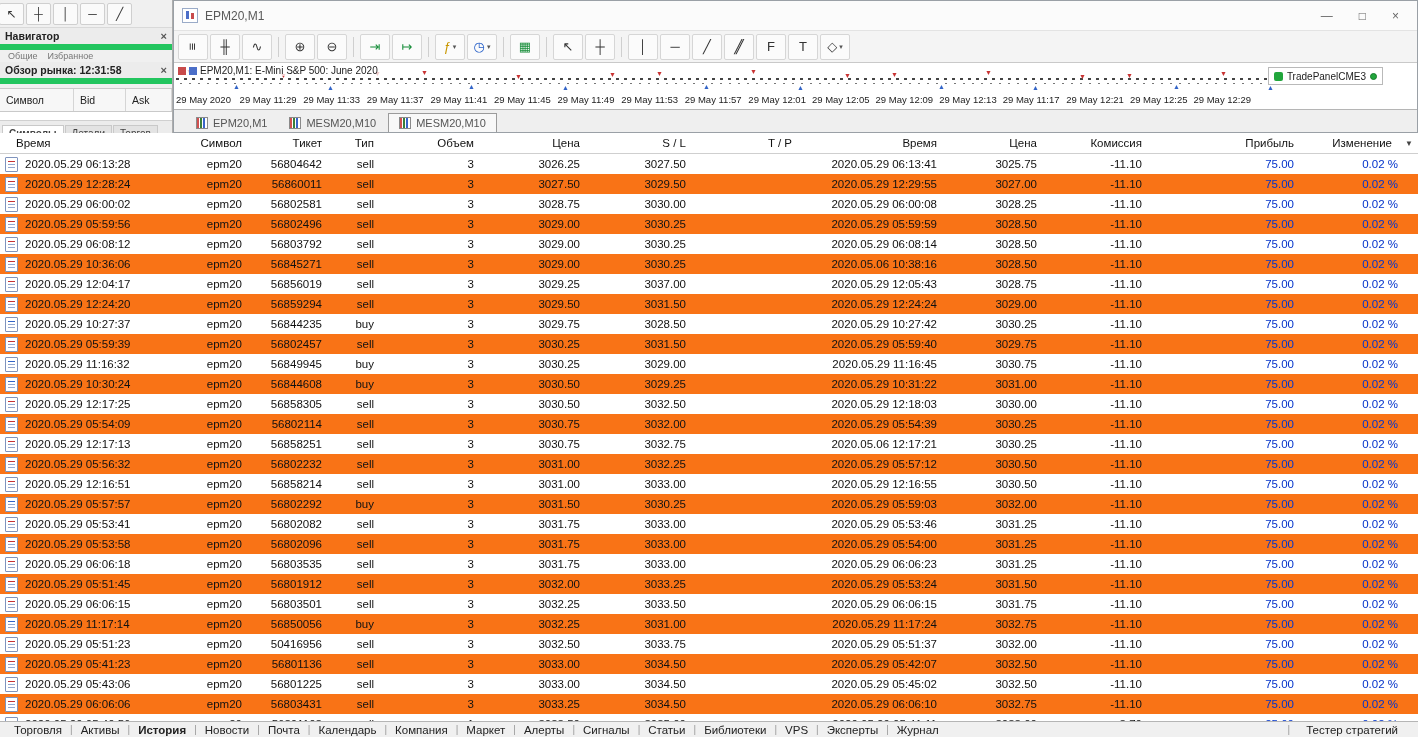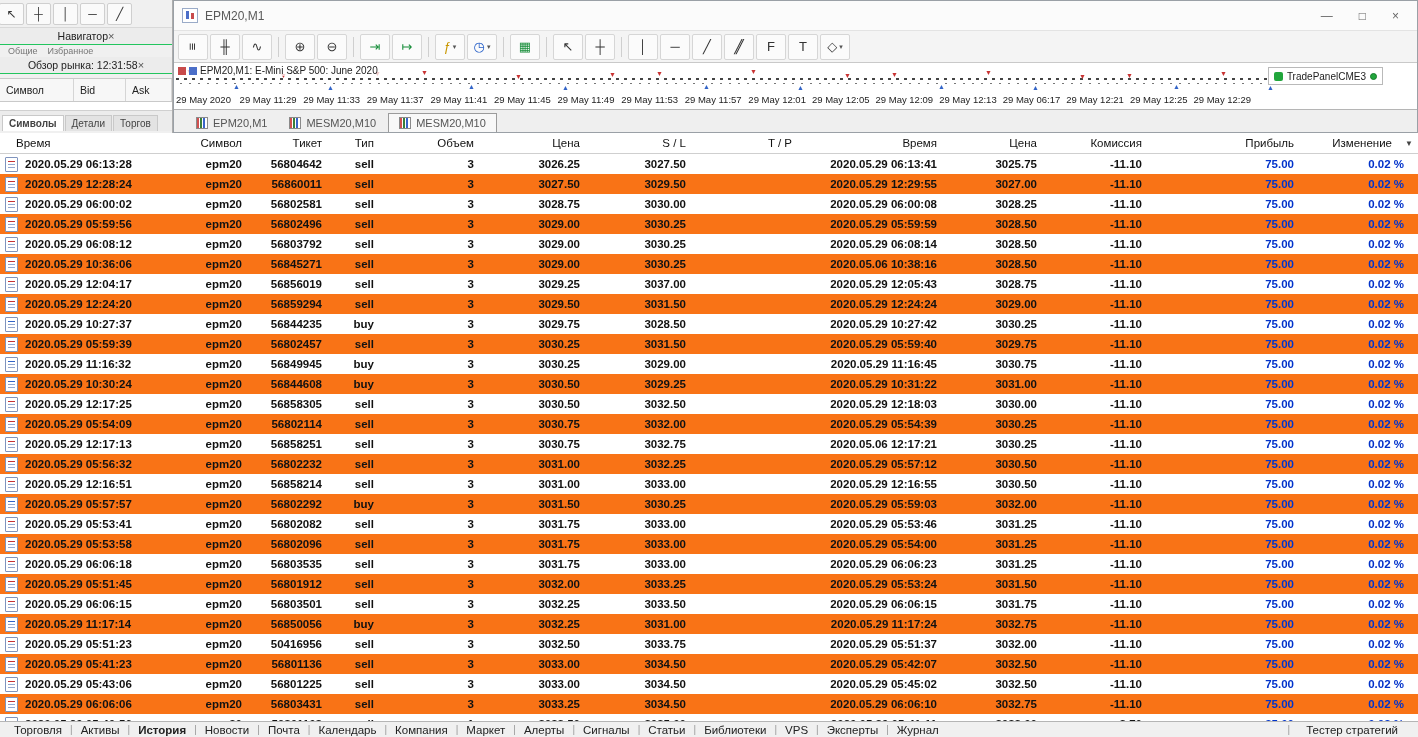--- a/index.html
+++ b/index.html
@@ -6,22 +6,22 @@
   #app{position:relative;width:1418px;height:737px;background:#fff;overflow:hidden;
        font-family:"Liberation Sans",sans-serif;color:#111;}
 
   
   #left-panel{position:absolute;left:0;top:0;width:173px;height:133px;background:#f0f0f0;
               border-right:1px solid #adadad;box-sizing:border-box;overflow:hidden;}
   .lp-toolbar{height:25px;display:flex;align-items:center;gap:2px;padding:1px 2px;
               border-bottom:1px solid #d9d9d9;margin-left:-3px;}
   .tool-btn{width:23px;height:20px;border:1px solid #cfcfcf;background:#fafafa;border-radius:2px;
             display:flex;align-items:center;justify-content:center;font-size:12px;color:#333;flex:0 0 auto;}
-  .panel-caption{height:16px;display:flex;align-items:center;justify-content:center;
-                 padding:0 5px;font-size:10.5px;color:#222;background:#ececec;border-bottom:1px solid #22c55e;}
+  .panel-caption{height:16px;display:flex;align-items:center;justify-content:space-between;
+                 padding:0 5px;font-size:10.5px;color:#222;background:#ececec;border-bottom:6px solid #22c55e;font-weight:bold;}
   .caption-close{color:#555;font-size:11px;line-height:11px;}
   .nav-tabs{height:12px;display:flex;gap:10px;padding:0 8px;font-size:9px;color:#777;align-items:center;}
   .mw-columns{height:24px;display:grid;grid-template-columns:74px 52px 1fr;background:#f7f7f7;
               border-top:1px solid #c9c9c9;border-bottom:1px solid #c9c9c9;font-size:10.5px;color:#222;
               align-items:stretch;margin-top:4px;box-sizing:border-box;}
   .mw-col{padding:0 6px;border-right:1px solid #d5d5d5;display:flex;align-items:center;}
   .mw-blank{height:8px;background:#fff;}
   .mw-tabs{height:20px;display:flex;align-items:flex-end;gap:1px;padding:0 2px;font-size:10px;
            color:#444;background:#ececec;border-top:1px solid #d0d0d0;}
   .mw-tab{padding:2px 6px;border:1px solid #c9c9c9;border-bottom:none;background:#e3e3e3;white-space:nowrap;}
@@ -76,26 +76,26 @@
   
   #history-panel{position:absolute;left:0;right:0;top:133px;bottom:16px;overflow:hidden;background:#fff;}
   .grid-cols{display:grid;
      grid-template-columns:22px 148px 80px 80px 52px 100px 106px 106px 106px 145px 100px 105px 152px 1fr;}
   .thead{height:20px;align-items:center;border-bottom:1px solid #cfcfcf;font-size:11.5px;
          position:relative;background:#fff;}
   .hc{text-align:right;padding-right:8px;white-space:nowrap;margin-left:8px;}
   .hc0{grid-column:1 / 3;text-align:left;padding-left:8px;}
   .hc12{padding-right:26px;}
   .col-menu{position:absolute;right:5px;top:6px;font-size:8px;color:#444;}
-  .trow{height:20px;align-items:center;font-size:11.5px;font-weight:bold;}
+  .trow{height:20px;align-items:center;font-size:11.5px;}
   .trow.alt{background:#f97316;}
   .cell{text-align:right;padding-right:8px;white-space:nowrap;overflow:hidden;}
   .cell.c0{text-align:left;padding-left:3px;}
   .cell.c11,.cell.c12{color:#0033cc;}
-  .cell.c12{padding-right:14px;}
+  .cell.c12{padding-right:20px;}
   .cicon-wrap{display:flex;justify-content:center;align-items:center;}
   .cicon{width:11px;height:13px;border:1px solid #7f93bd;border-radius:1px;background:#fff;position:relative;}
   .cicon i{position:absolute;left:2px;right:2px;height:1px;}
 
   
   #bottom-bar{position:absolute;left:0;right:0;bottom:0;height:16px;background:#f0f0f0;
               border-top:1px solid #b5b5b5;display:flex;align-items:center;font-size:11.5px;color:#222;
               padding:0 6px;box-sizing:border-box;white-space:nowrap;}
   .b-tab{padding:0 8px;}
   .b-tab.active{font-weight:bold;}
@@ -268,21 +268,21 @@
           <span class="axis-label">29 May 11:37</span>
           <span class="axis-label">29 May 11:41</span>
           <span class="axis-label">29 May 11:45</span>
           <span class="axis-label">29 May 11:49</span>
           <span class="axis-label">29 May 11:53</span>
           <span class="axis-label">29 May 11:57</span>
           <span class="axis-label">29 May 12:01</span>
           <span class="axis-label">29 May 12:05</span>
           <span class="axis-label">29 May 12:09</span>
           <span class="axis-label">29 May 12:13</span>
-          <span class="axis-label">29 May 06:17</span>
+          <span class="axis-label">29 May 11:17</span>
           <span class="axis-label">29 May 12:21</span>
           <span class="axis-label">29 May 12:25</span>
           <span class="axis-label">29 May 12:29</span>
         </div>
     </div>
 
     <div class="cw-tabs">
         <span class="cw-tab">
           <span class="tab-chart-icon"></span>
           <span>EPM20,M1</span>

